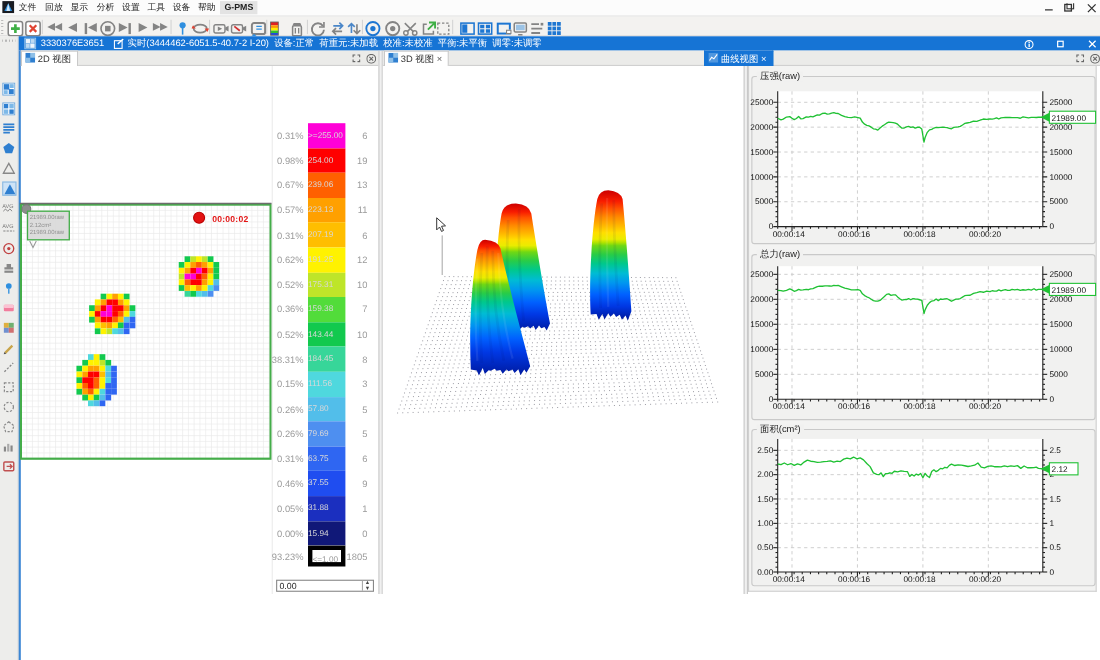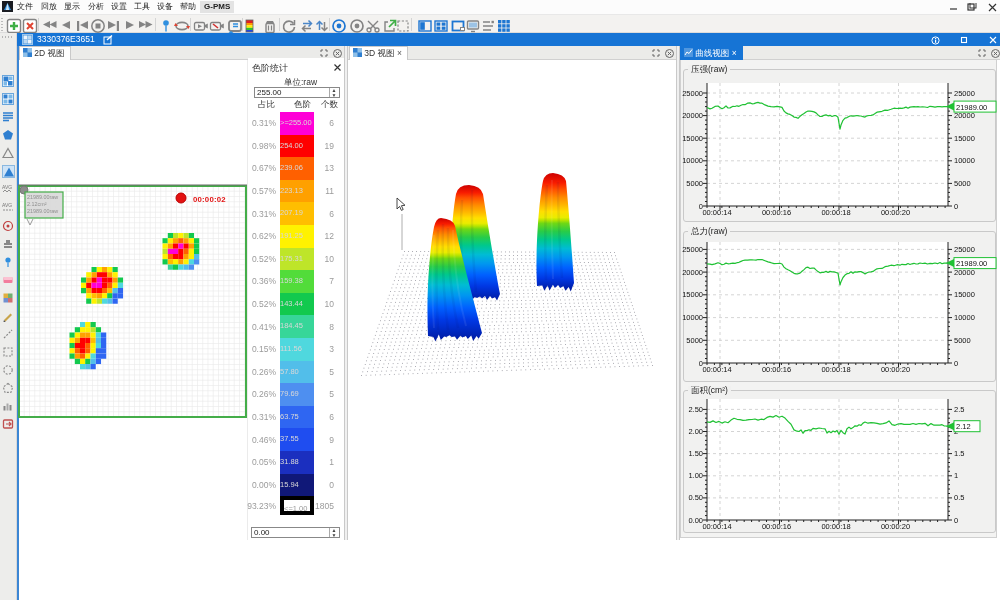--- a/index.html
+++ b/index.html
@@ -401,20 +401,21 @@
         <rect x="1.5" y="1.5" width="4" height="4" fill="#fff" opacity="0.9"></rect>
         <rect x="6" y="1.5" width="3.5" height="3.5" fill="#bcd9f2"></rect>
         <rect x="1.5" y="6" width="3.5" height="3.5" fill="#bcd9f2"></rect>
         <rect x="5.5" y="5.5" width="4" height="4" fill="#fff" opacity="0.9"></rect>
       </svg>
   <span style="position:absolute;left:20px">3330376E3651</span>
   <svg style="position:absolute;left:86px;top:2px" width="10" height="10">
         <rect x="1" y="2" width="7" height="7" fill="none" stroke="#fff" stroke-width="1"></rect>
         <path d="M4,5 L9,0.5" stroke="#fff" stroke-width="1.4"></path>
       </svg>
+  <span style="position:absolute;left:99px">实时(3444462-6051.5-40.7-2 I-20)&nbsp; 设备:正常&nbsp; 荷重元:未加载&nbsp; 校准:未校准&nbsp; 平衡:未平衡&nbsp; 调零:未调零</span>
   <svg style="position:absolute;left:914px;top:2.5px" width="9" height="9">
         <circle cx="4.5" cy="4.5" r="3.6" fill="none" stroke="#fff" stroke-width="1"></circle>
         <rect x="4" y="3.8" width="1.2" height="3" fill="#fff"></rect>
         <rect x="4" y="2" width="1.2" height="1.2" fill="#fff"></rect>
       </svg>
   <svg style="position:absolute;left:943px;top:3px" width="8" height="8">
         <rect x="1.5" y="1.5" width="5" height="5" fill="none" stroke="#fff" stroke-width="1.1"></rect>
       </svg>
   <svg style="position:absolute;left:972px;top:3px" width="8" height="8">
         <path d="M1,1 l6,6 M7,1 l-6,6" stroke="#fff" stroke-width="1.1"></path>
@@ -691,31 +692,20 @@
       <text x="27" y="206" font-size="5.4" fill="#909090">2.12cm²</text>
       <text x="27" y="213" font-size="5.4" fill="#909090">21989.00raw</text>
       <path d="M27,219 l3,6 l3,-6" fill="none" stroke="#999"></path>
     </g>
     <circle cx="181" cy="198" r="5" fill="#e31212" stroke="#b00" stroke-width="1"></circle>
     <text x="193" y="201.5" font-size="7.8" font-weight="bold" fill="#e31212" letter-spacing="0.2">00:00:02</text>
   </svg>
 
   <div style="position:absolute;left:230px;top:14px;width:1px;height:480px;background:#ebebeb"></div>
 
-  <div style="position:absolute;left:231px;top:12px;width:96px;height:530px;background:#fff">
-    <div style="position:absolute;left:4px;top:4px;font-size:9px;color:#333">色阶统计</div>
-    <svg style="position:absolute;left:86px;top:6px" width="7" height="7">
-          <path d="M0.5,0.5 l6,6 M6.5,0.5 l-6,6" stroke="#333" stroke-width="1.2"></path>
-        </svg>
-    <div style="position:absolute;left:36px;top:19px;font-size:8.5px;color:#333">单位:raw</div>
-    <div class="spin" style="left:6px;top:29px;width:86px">255.00<span class="spinbtn">▲<br>▼</span></div>
-    <div style="position:absolute;left:10px;top:41px;font-size:8.5px;color:#333">占比</div>
-    <div style="position:absolute;left:46px;top:41px;font-size:8.5px;color:#333">色阶</div>
-    <div style="position:absolute;left:73px;top:41px;font-size:8.5px;color:#333">个数</div>
-  </div>
   <div id="scalerows" style="position:absolute;left:-17px;top:-46px">
         <div class="pct" style="top:112.0px;height:22.6px">0.31%</div>
         <div class="cell" style="top:112.0px;height:22.6px;background:#FF00D7">&gt;=255.00</div>
         <div class="cnt" style="top:112.0px;height:22.6px">6</div>
         <div class="pct" style="top:134.6px;height:22.6px">0.98%</div>
         <div class="cell" style="top:134.6px;height:22.6px;background:#FF0000">254.00</div>
         <div class="cnt" style="top:134.6px;height:22.6px">19</div>
         <div class="pct" style="top:157.2px;height:22.6px">0.67%</div>
         <div class="cell" style="top:157.2px;height:22.6px;background:#FF6000">239.06</div>
         <div class="cnt" style="top:157.2px;height:22.6px">13</div>
@@ -730,21 +720,21 @@
         <div class="cnt" style="top:225.0px;height:22.6px">12</div>
         <div class="pct" style="top:247.6px;height:22.6px">0.52%</div>
         <div class="cell" style="top:247.6px;height:22.6px;background:#BEE529">175.31</div>
         <div class="cnt" style="top:247.6px;height:22.6px">10</div>
         <div class="pct" style="top:270.2px;height:22.6px">0.36%</div>
         <div class="cell" style="top:270.2px;height:22.6px;background:#52DC3A">159.38</div>
         <div class="cnt" style="top:270.2px;height:22.6px">7</div>
         <div class="pct" style="top:292.8px;height:22.6px">0.52%</div>
         <div class="cell" style="top:292.8px;height:22.6px;background:#12C94E">143.44</div>
         <div class="cnt" style="top:292.8px;height:22.6px">10</div>
-        <div class="pct" style="top:315.4px;height:22.6px">0.41%</div>
+        <div class="pct" style="top:315.4px;height:22.6px">38.31%</div>
         <div class="cell" style="top:315.4px;height:22.6px;background:#37D699">184.45</div>
         <div class="cnt" style="top:315.4px;height:22.6px">8</div>
         <div class="pct" style="top:338.0px;height:22.6px">0.15%</div>
         <div class="cell" style="top:338.0px;height:22.6px;background:#4FD8DE">111.56</div>
         <div class="cnt" style="top:338.0px;height:22.6px">3</div>
         <div class="pct" style="top:360.6px;height:22.6px">0.26%</div>
         <div class="cell" style="top:360.6px;height:22.6px;background:#52BEEA">57.80</div>
         <div class="cnt" style="top:360.6px;height:22.6px">5</div>
         <div class="pct" style="top:383.2px;height:22.6px">0.26%</div>
         <div class="cell" style="top:383.2px;height:22.6px;background:#4E8FF0">79.69</div>
@@ -2884,21 +2874,21 @@
     </g>
     <g stroke="#ffffff" stroke-opacity="0.08" fill="none" stroke-width="2">
       <path d="M552,180 C551,215 552,250 553,279"></path>
     </g>
     <path d="M397,198 l0,11 l2.6,-2.6 l1.8,4 l1.8,-0.9 l-1.8,-3.8 l3.6,-0.4 z" fill="#fff" stroke="#333" stroke-width="0.9"></path>
   </svg>
 
   <div style="position:absolute;left:659px;top:0;width:4px;height:494px;background:#f0f0f0;border-left:1px solid #c9c9c9;border-right:1px solid #c9c9c9"></div>
 
   <div class="tabbar" style="left:663px;top:0;width:320px"></div>
-  <div class="tab tabblue" style="left:663px;top:0">
+  <div class="tab tabblue" style="left:623px;top:0">
     <svg width="9" height="9" style="display:inline-block;vertical-align:-1px">
           <rect width="9" height="9" fill="#fff" opacity="0.25"></rect>
           <path d="M1,7 l2,-3 l2,1.5 l3,-4" stroke="#fff" fill="none"></path>
         </svg>
     曲线视图 ×</div>
   <span class="hdrico" style="left:961px;top:3px">
         <svg width="8" height="8">
           <path d="M1,3 V1 h2 M5,1 h2 v2 M7,5 v2 h-2 M3,7 H1 v-2" stroke="#666" fill="none"></path>
         </svg>
       </span>

